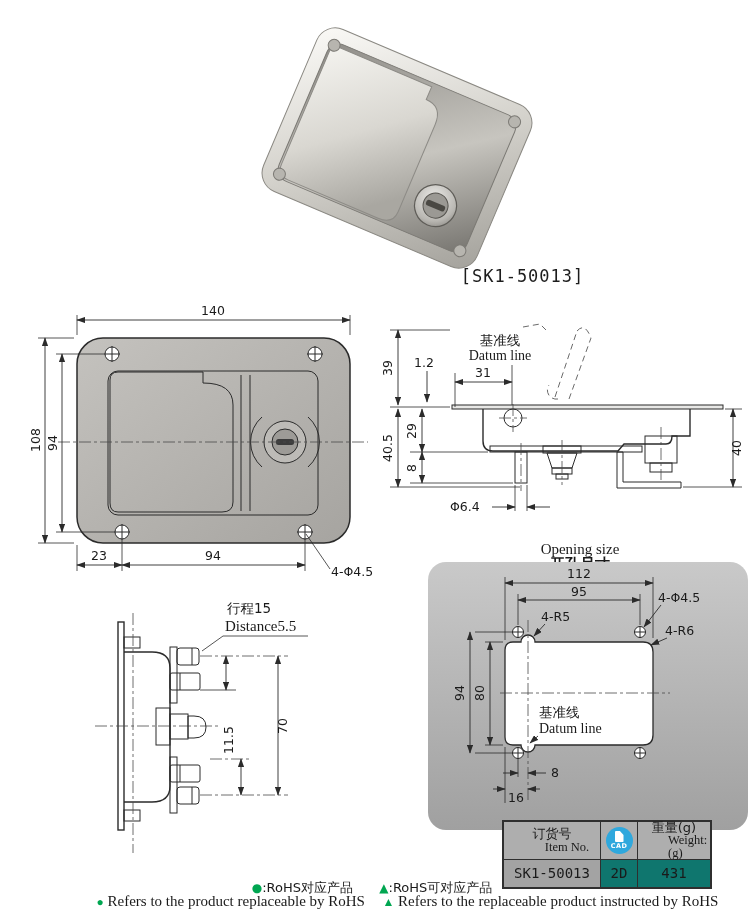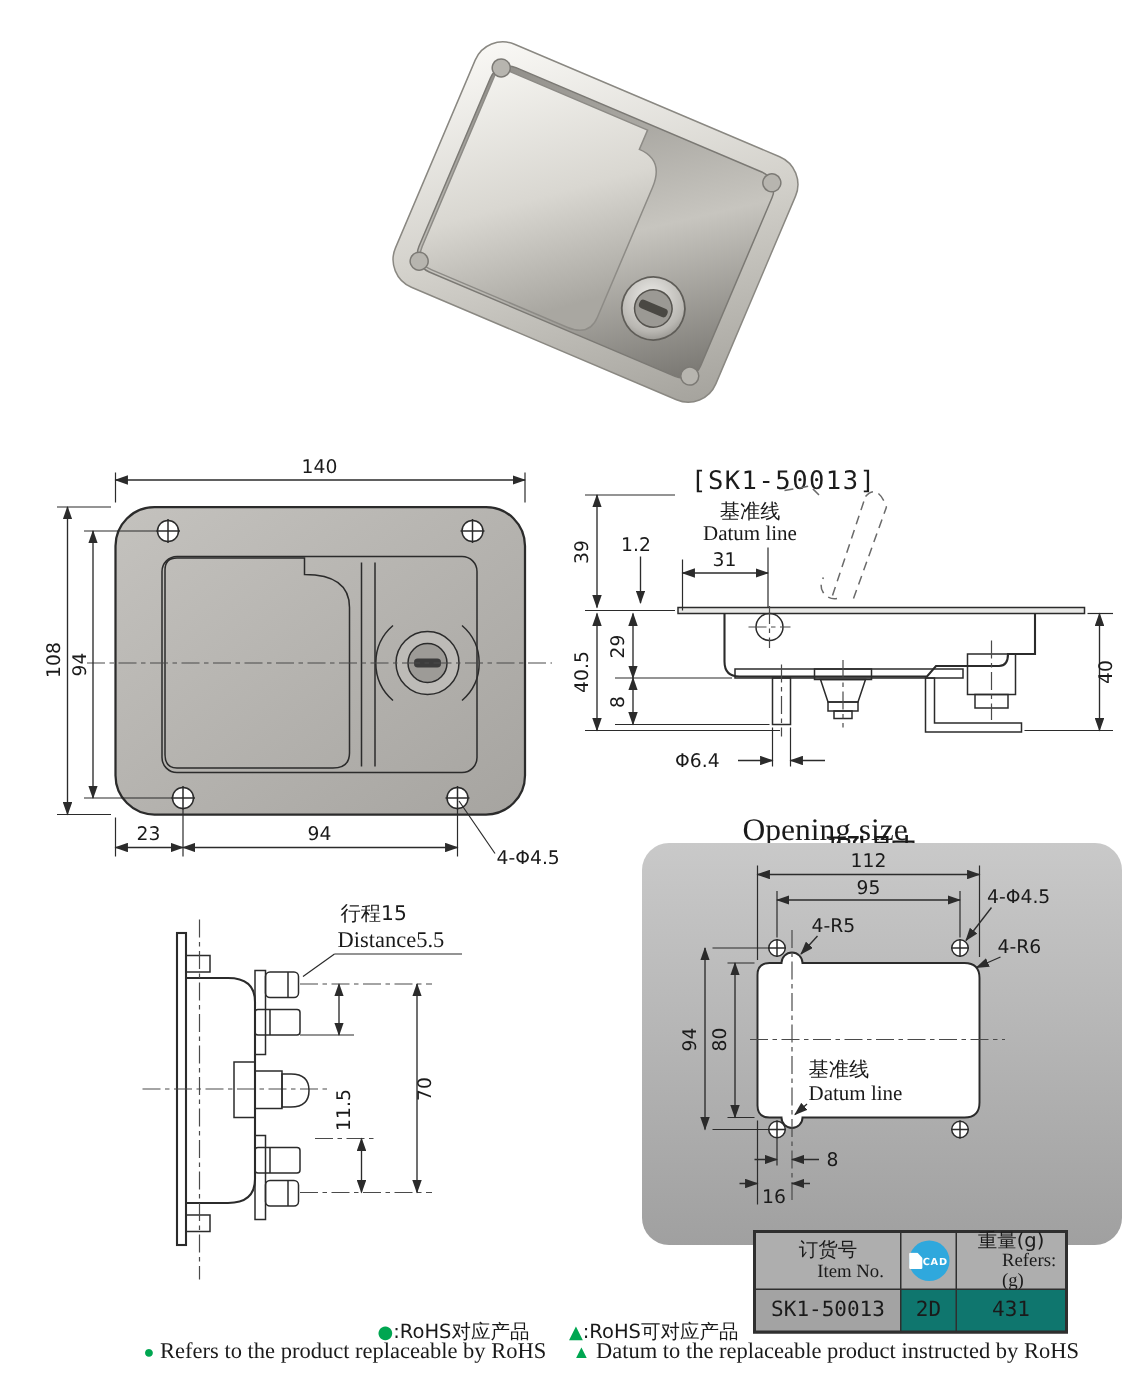--- a/index.html
+++ b/index.html
@@ -10,31 +10,31 @@
   svg text{font-family:"DejaVu Sans",sans-serif;font-size:12.5px;fill:#1a1a1a;}
   svg text.serif{font-family:"Liberation Serif",serif;font-size:14px;}
   svg text.cjk{font-size:13.5px;}
   .ol{fill:none;stroke:#2b2b2b;stroke-width:1.4;}
   .thin{fill:none;stroke:#2b2b2b;stroke-width:1;}
   .dim{fill:none;stroke:#2b2b2b;stroke-width:0.9;}
   .ext{fill:none;stroke:#2b2b2b;stroke-width:0.8;}
   .cl{fill:none;stroke:#4a4a4a;stroke-width:0.8;stroke-dasharray:12 3 3 3;}
   .dash{fill:none;stroke:#6a6a6a;stroke-width:1;stroke-dasharray:6 4;}
   .photo-label{font-family:"DejaVu Sans Mono",monospace;font-size:17px;letter-spacing:1px;
-               color:#1c1c1c;text-align:center;margin-top:45px;}
+               color:#1c1c1c;text-align:center;}
   .open-title-cn{font-size:15px;font-weight:bold;text-align:center;}
-  .open-title-en{font-family:"Liberation Serif",serif;font-size:21px;margin-top:-1px;}
+  .open-title-en{font-family:"Liberation Serif",serif;font-size:15px;text-align:center;margin-top:-1px;}
   .spec-table{border:2px solid #2f2f2f;display:grid;grid-template-columns:96px 36px 72px;
               grid-template-rows:37px 27px;background:#2f2f2f;grid-gap:1px;}
   .spec-table .cell{background:#aeaeae;display:flex;flex-direction:column;align-items:center;justify-content:center;line-height:1.05;}
   .spec-table .cn{font-size:13px;}
   .spec-table .en{font-family:"Liberation Serif",serif;font-size:12.5px;margin-left:30px;}
   .spec-table .data{background:#0f766e;font-family:"DejaVu Sans Mono",monospace;font-size:14px;}
   .spec-table .item-no{background:#a3a3a3;}
-  .cad-badge{width:27px;height:27px;border-radius:50%;background:#2fa8dd;display:flex;
+  .cad-badge{width:27px;height:27px;border-radius:50%;background:#2fa8dd;display:flex;flex-direction:column;
              align-items:center;justify-content:center;}
   .cad-doc{width:9px;height:11px;background:#ffffff;border-radius:1px;
            clip-path:polygon(0 0,60% 0,100% 35%,100% 100%,0 100%);}
   .cad-txt{color:#fff;font-size:6.5px;font-weight:bold;letter-spacing:.5px;margin-top:1px;}
   .footer1{font-size:13px;text-align:center;}
   .footer2{font-family:"Liberation Serif",serif;font-size:15px;text-align:center;}
   .grn{color:#00a651;}
   .sym{font-size:12px;}
 </style>
 </head>
@@ -334,33 +334,33 @@
       <span class="en">Item No.</span>
     </div>
     <div class="cell">
       <span class="cad-badge">
         <span class="cad-doc"></span>
         <span class="cad-txt">CAD</span>
       </span>
     </div>
     <div class="cell">
       <span class="cn">重量(g)</span>
-      <span class="en">Refers:(g)</span>
+      <span class="en">Weight:(g)</span>
     </div>
     <div class="cell data item-no">SK1-50013</div>
     <div class="cell data">2D</div>
     <div class="cell data">431</div>
   </div>
 
   <div class="abs footer1" style="left:0;right:6px;top:879px;">
     <span class="grn sym">●</span><span>:RoHS对应产品</span>
     <span style="display:inline-block;width:18px;"></span>
     <span class="grn sym">▲</span><span>:RoHS可对应产品</span>
   </div>
   <div class="abs footer2" style="left:70px;right:5px;top:893px;">
     <span class="grn sym">●</span>
     <span>Refers to the product replaceable by RoHS</span>
     <span style="display:inline-block;width:10px;"></span>
     <span class="grn sym">▲</span>
-    <span>Datum to the replaceable product instructed by RoHS</span>
+    <span>Refers to the replaceable product instructed by RoHS</span>
   </div>
 
 </div>
 
 </body></html>

